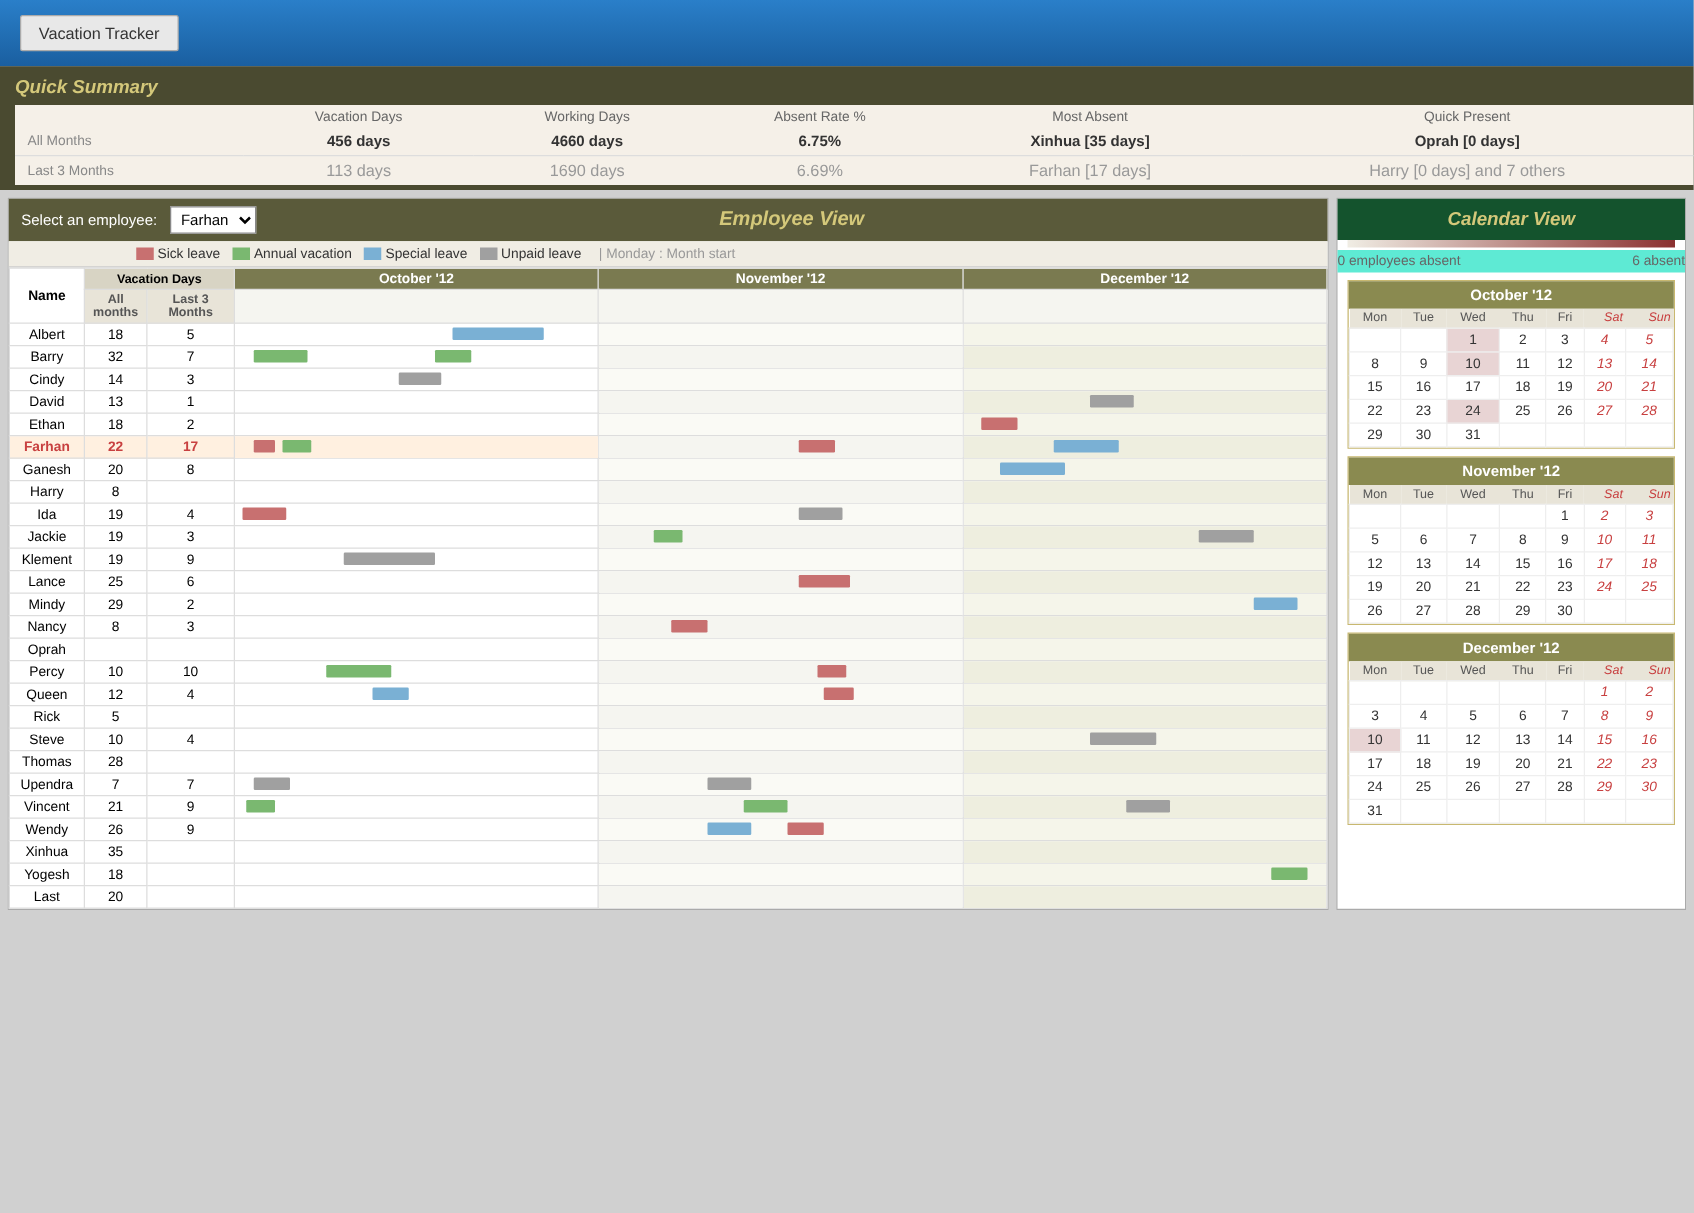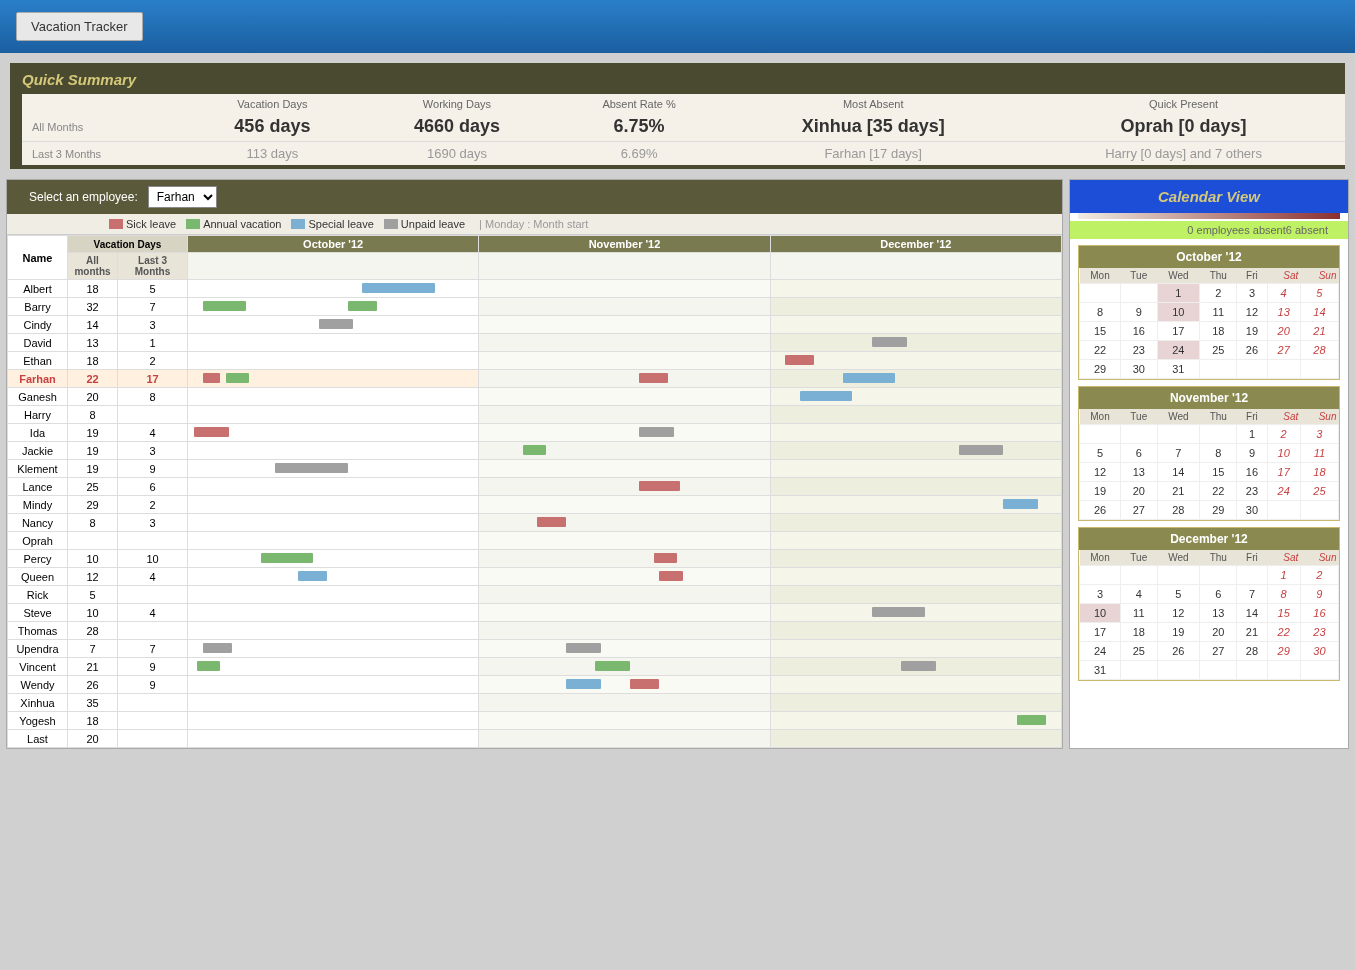--- a/index.html
+++ b/index.html
@@ -21,21 +21,21 @@
       padding: 6px 14px;
       font-size: 13px;
       cursor: pointer;
       border-radius: 2px;
       color: #333;
     }
 
     
     .quick-summary {
       background: #4a4a30;
-      margin: 10px;
+      margin: 0;
       padding: 8px 0 4px 12px;
     }
     .qs-title {
       color: #d4c87a;
       font-style: italic;
       font-size: 15px;
       font-weight: bold;
       margin-bottom: 6px;
     }
     .qs-table {
@@ -50,21 +50,21 @@
     .qs-header-row td {
       color: #666;
       font-size: 11px;
       font-weight: normal;
       text-align: center;
       padding-bottom: 2px;
       border-bottom: none;
     }
     .qs-data-row td {
       text-align: center;
-      font-size: 18px;
+      font-size: 12px;
       font-weight: bold;
       color: #333;
     }
     .qs-sub-row td {
       text-align: center;
       color: #999;
       font-size: 13px;
     }
     .qs-label-col {
       text-align: left !important;
@@ -82,21 +82,21 @@
     }
 
     
     .employee-section {
       flex: 1;
       border: 1px solid #aaa;
       background: #fff;
     }
     .ev-toolbar {
       background: #5a5a3a;
-      padding: 6px 22px;
+      padding: 6px 10px;
       display: flex;
       align-items: center;
       gap: 10px;
     }
     .ev-toolbar label {
       color: #fff;
       font-size: 12px;
     }
     .ev-toolbar select {
       font-size: 12px;
@@ -184,33 +184,33 @@
     .bar-special { background: #7ab0d4; }
     .bar-unpaid { background: #a0a0a0; }
 
     
     .calendar-section {
       width: 280px;
       border: 1px solid #aaa;
       background: #fff;
     }
     .cv-title-bar {
-      background: #1d4ed8;
+      background: #14532d;
       color: #d4c87a;
       font-style: italic;
       font-size: 15px;
       font-weight: bold;
       text-align: center;
       padding: 8px;
     }
     .absent-bar {
-      background: #bef264;
-      padding: 3px 20px;
+      background: #5eead4;
+      padding: 3px 0;
       display: flex;
-      justify-content: flex-end;
+      justify-content: space-between;
       font-size: 11px;
       color: #666;
       margin-bottom: 4px;
     }
     .absent-gradient {
       height: 6px;
       background: linear-gradient(to right, #f0ede4, #8b3030);
       margin: 0 8px 2px 8px;
     }
     .cal-month {
@@ -288,20 +288,21 @@
 </div>
 
 <div class="main-area">
 
   <div class="employee-section">
     <div class="ev-toolbar">
       <label>Select an employee:</label>
       <select>
         <option>Farhan</option>
       </select>
+      <div class="ev-title">Employee View</div>
     </div>
 
     <div class="legend-row">
       <span class="legend-sep" style="margin-right:80px;"></span>
       <span class="legend-item">
         <span class="legend-box legend-sick"></span>
         <span>Sick leave</span>
       </span>
       <span class="legend-item">
         <span class="legend-box legend-annual"></span>

